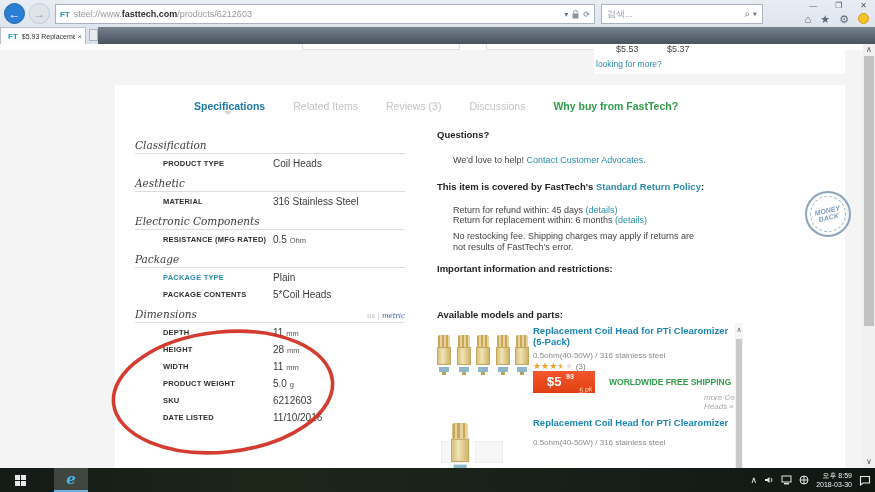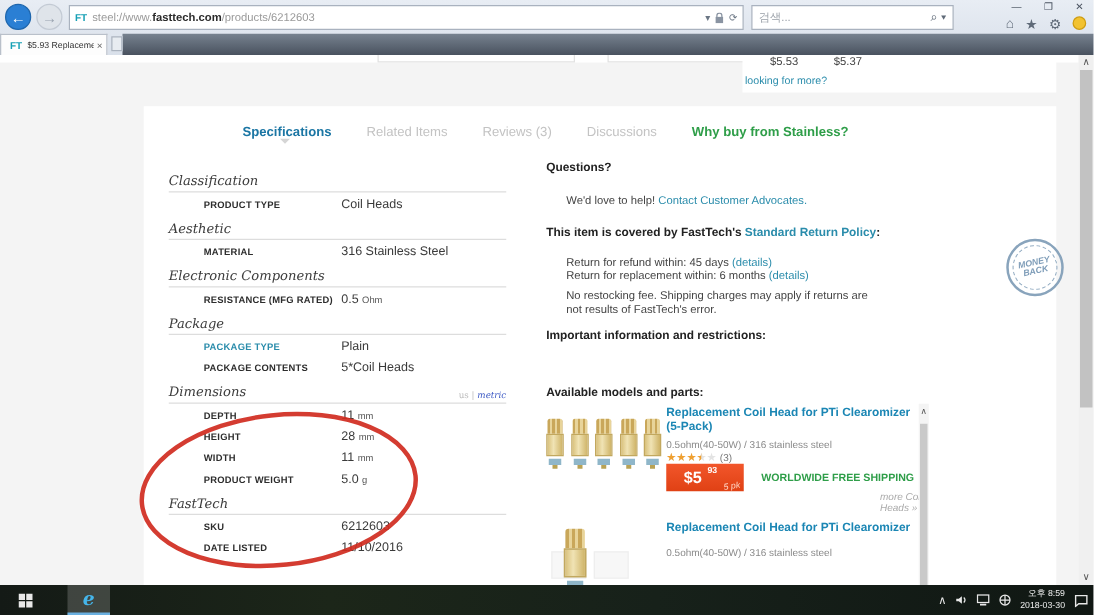--- a/index.html
+++ b/index.html
@@ -188,21 +188,21 @@
       <div class="peek-link">looking for more?</div>
     </div>
 
     <div class="content-card">
 
       <div class="page-tabs">
         <span class="ptab active">Specifications</span>
         <span class="ptab">Related Items</span>
         <span class="ptab">Reviews (3)</span>
         <span class="ptab">Discussions</span>
-        <span class="ptab green">Why buy from Stainless?</span>
+        <span class="ptab green">Why buy from FastTech?</span>
       </div>
 
       <div class="specs">
         <div class="sec-title">Classification</div>
         <div class="spec-row">
           <div class="spec-label">PRODUCT TYPE</div>
           <div class="spec-value">Coil Heads</div>
         </div>
 
         <div class="sec-title">Aesthetic</div>
@@ -240,21 +240,20 @@
         </div>
         <div class="spec-row">
           <div class="spec-label">WIDTH</div>
           <div class="spec-value"><span>11</span> <span class="unit">mm</span></div>
         </div>
         <div class="spec-row">
           <div class="spec-label">PRODUCT WEIGHT</div>
           <div class="spec-value"><span>5.0</span> <span class="unit">g</span></div>
         </div>
 
-        <div class="sec-title">FastTech</div>
         <div class="spec-row">
           <div class="spec-label">SKU</div>
           <div class="spec-value">6212603</div>
         </div>
         <div class="spec-row">
           <div class="spec-label">DATE LISTED</div>
           <div class="spec-value">11/10/2016</div>
         </div>
       </div>
 

